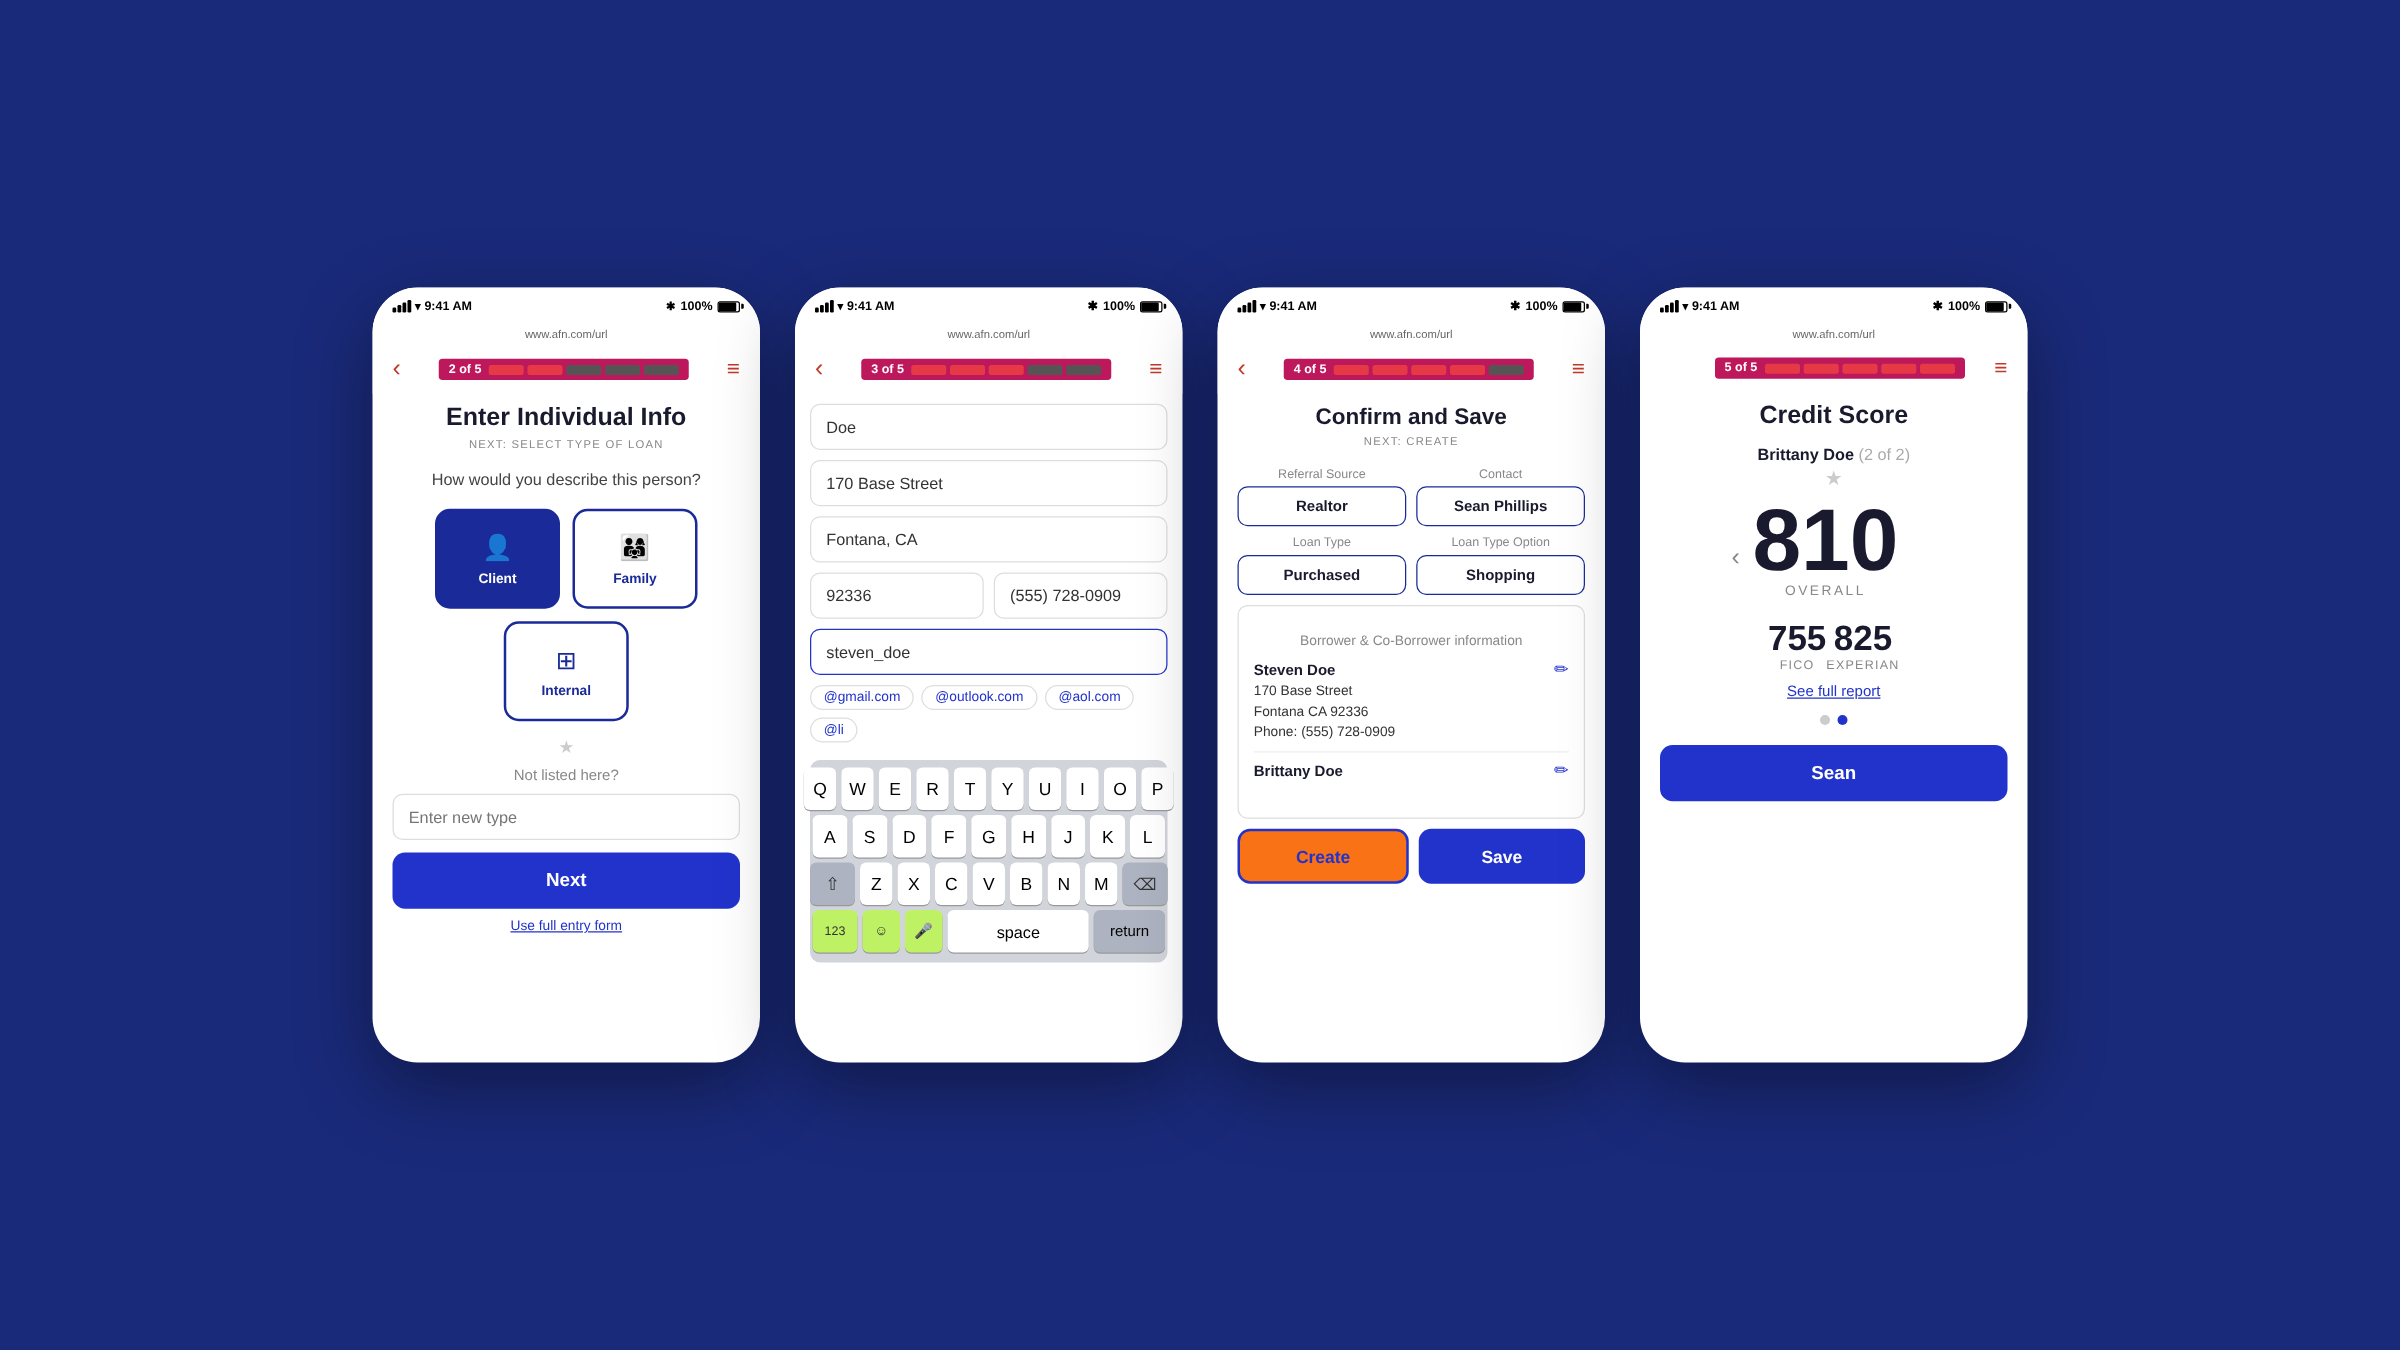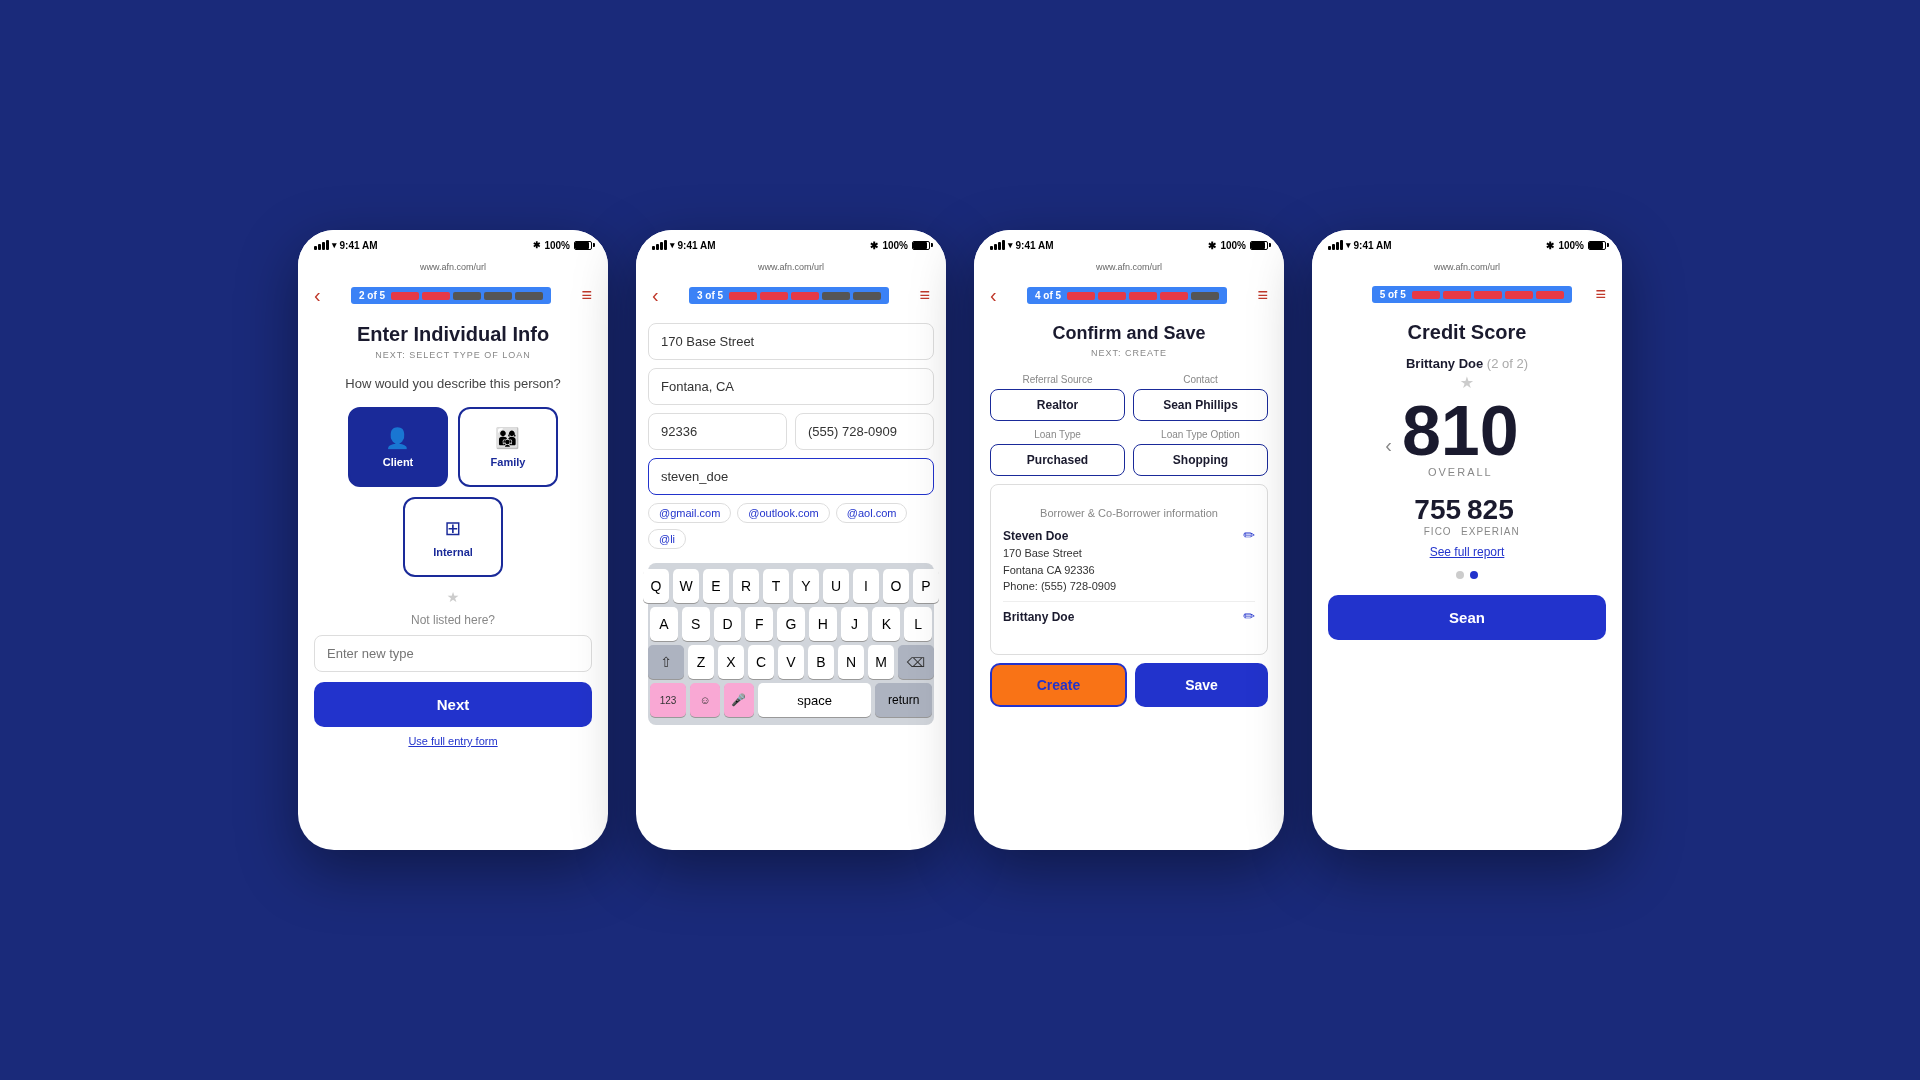--- a/index.html
+++ b/index.html
@@ -70,21 +70,21 @@
     .nav-bar {
       display: flex;
       align-items: center;
       justify-content: space-between;
       padding: 8px 16px;
       background: white;
       flex-shrink: 0;
     }
     .nav-back { font-size: 20px; color: #c0392b; font-weight: 300; }
     .progress-badge {
-      background: #3b82f6;
+      background: #be185d;
       color: white;
       font-size: 10px;
       font-weight: 700;
       padding: 3px 8px;
       border-radius: 3px;
       display: flex;
       align-items: center;
       gap: 6px;
     }
     .hamburger { font-size: 18px; color: #c0392b; }
@@ -219,21 +219,21 @@
       justify-content: center;
       font-size: 14px;
       font-weight: 400;
       color: #000;
       box-shadow: 0 1px 0 #999;
       cursor: pointer;
       flex: 1;
       max-width: 28px;
     }
     .key.special {
-      background: #f9a8d4;
+      background: #bef264;
       font-size: 11px;
       max-width: 36px;
       min-width: 32px;
       color: #333;
     }
     .key.space-key {
       background: white;
       flex: 4;
       max-width: 130px;
       font-size: 13px;
@@ -472,20 +472,21 @@
           <div class="prog-seg" style="background:#e63946"></div>
           <div class="prog-seg" style="background:#e63946"></div>
           <div class="prog-seg" style="background:#555"></div>
           <div class="prog-seg" style="background:#555"></div>
         </div>
       </div>
       <span class="hamburger">≡</span>
     </div>
     <div class="phone-content" style="padding: 0 12px 4px;">
       <div class="form-fields">
+        <input class="form-field" type="text" value="Doe" style="">
         <input class="form-field" type="text" value="170 Base Street" style="">
         <input class="form-field" type="text" value="Fontana, CA" style="">
         <div class="form-row">
           <input class="form-field" type="text" value="92336" style="">
           <input class="form-field" type="text" value="(555) 728-0909" style="">
         </div>
         <input class="form-field active" type="text" value="steven_doe" style="border-color: rgb(34, 51, 204);">
         <div class="email-suggestions">
           <span class="email-chip">@gmail.com</span>
           <span class="email-chip">@outlook.com</span>

